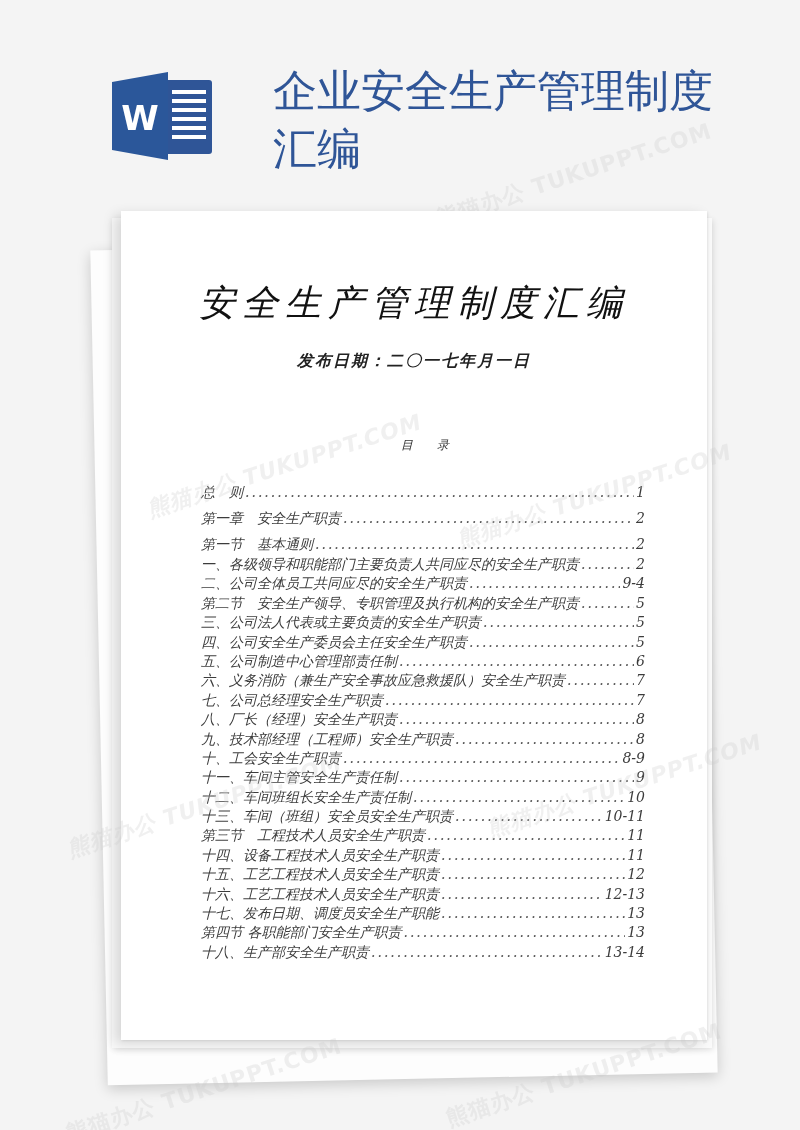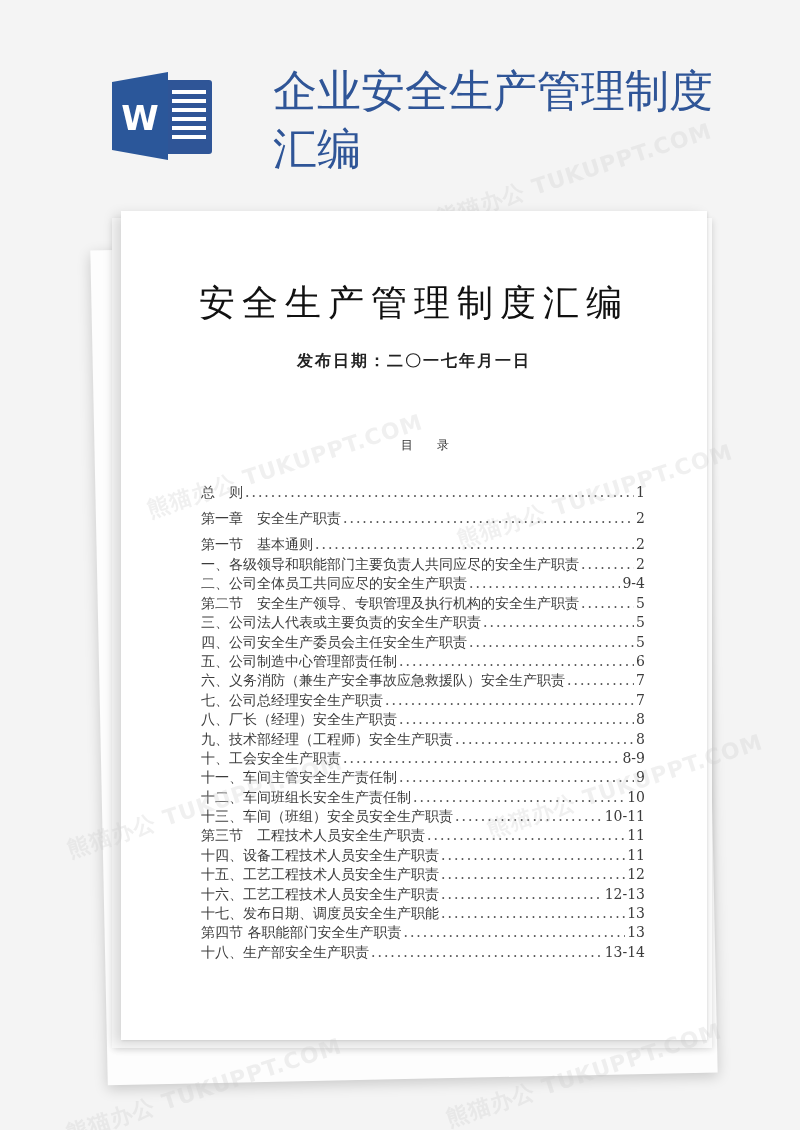--- a/index.html
+++ b/index.html
@@ -52,20 +52,21 @@
       width: 600px; height: 830px;
       background: #fafafa;
       box-shadow: 1px 2px 6px rgba(0,0,0,0.12);
     }
     .paper {
       position: absolute;
       left: 121px; top: 211px;
       width: 586px; height: 829px;
       background: #ffffff;
       box-shadow: -6px 4px 12px rgba(0,0,0,0.14), 1px 1px 2px rgba(0,0,0,0.08);
+      font-style: italic;
     }
     .doc-title {
       position: absolute;
       left: 0; top: 68px;
       width: 100%;
       text-align: center;
       font-family: "DejaVu Sans", "Liberation Sans", sans-serif;
       font-size: 36px;
       letter-spacing: 7px;
       color: #111;

